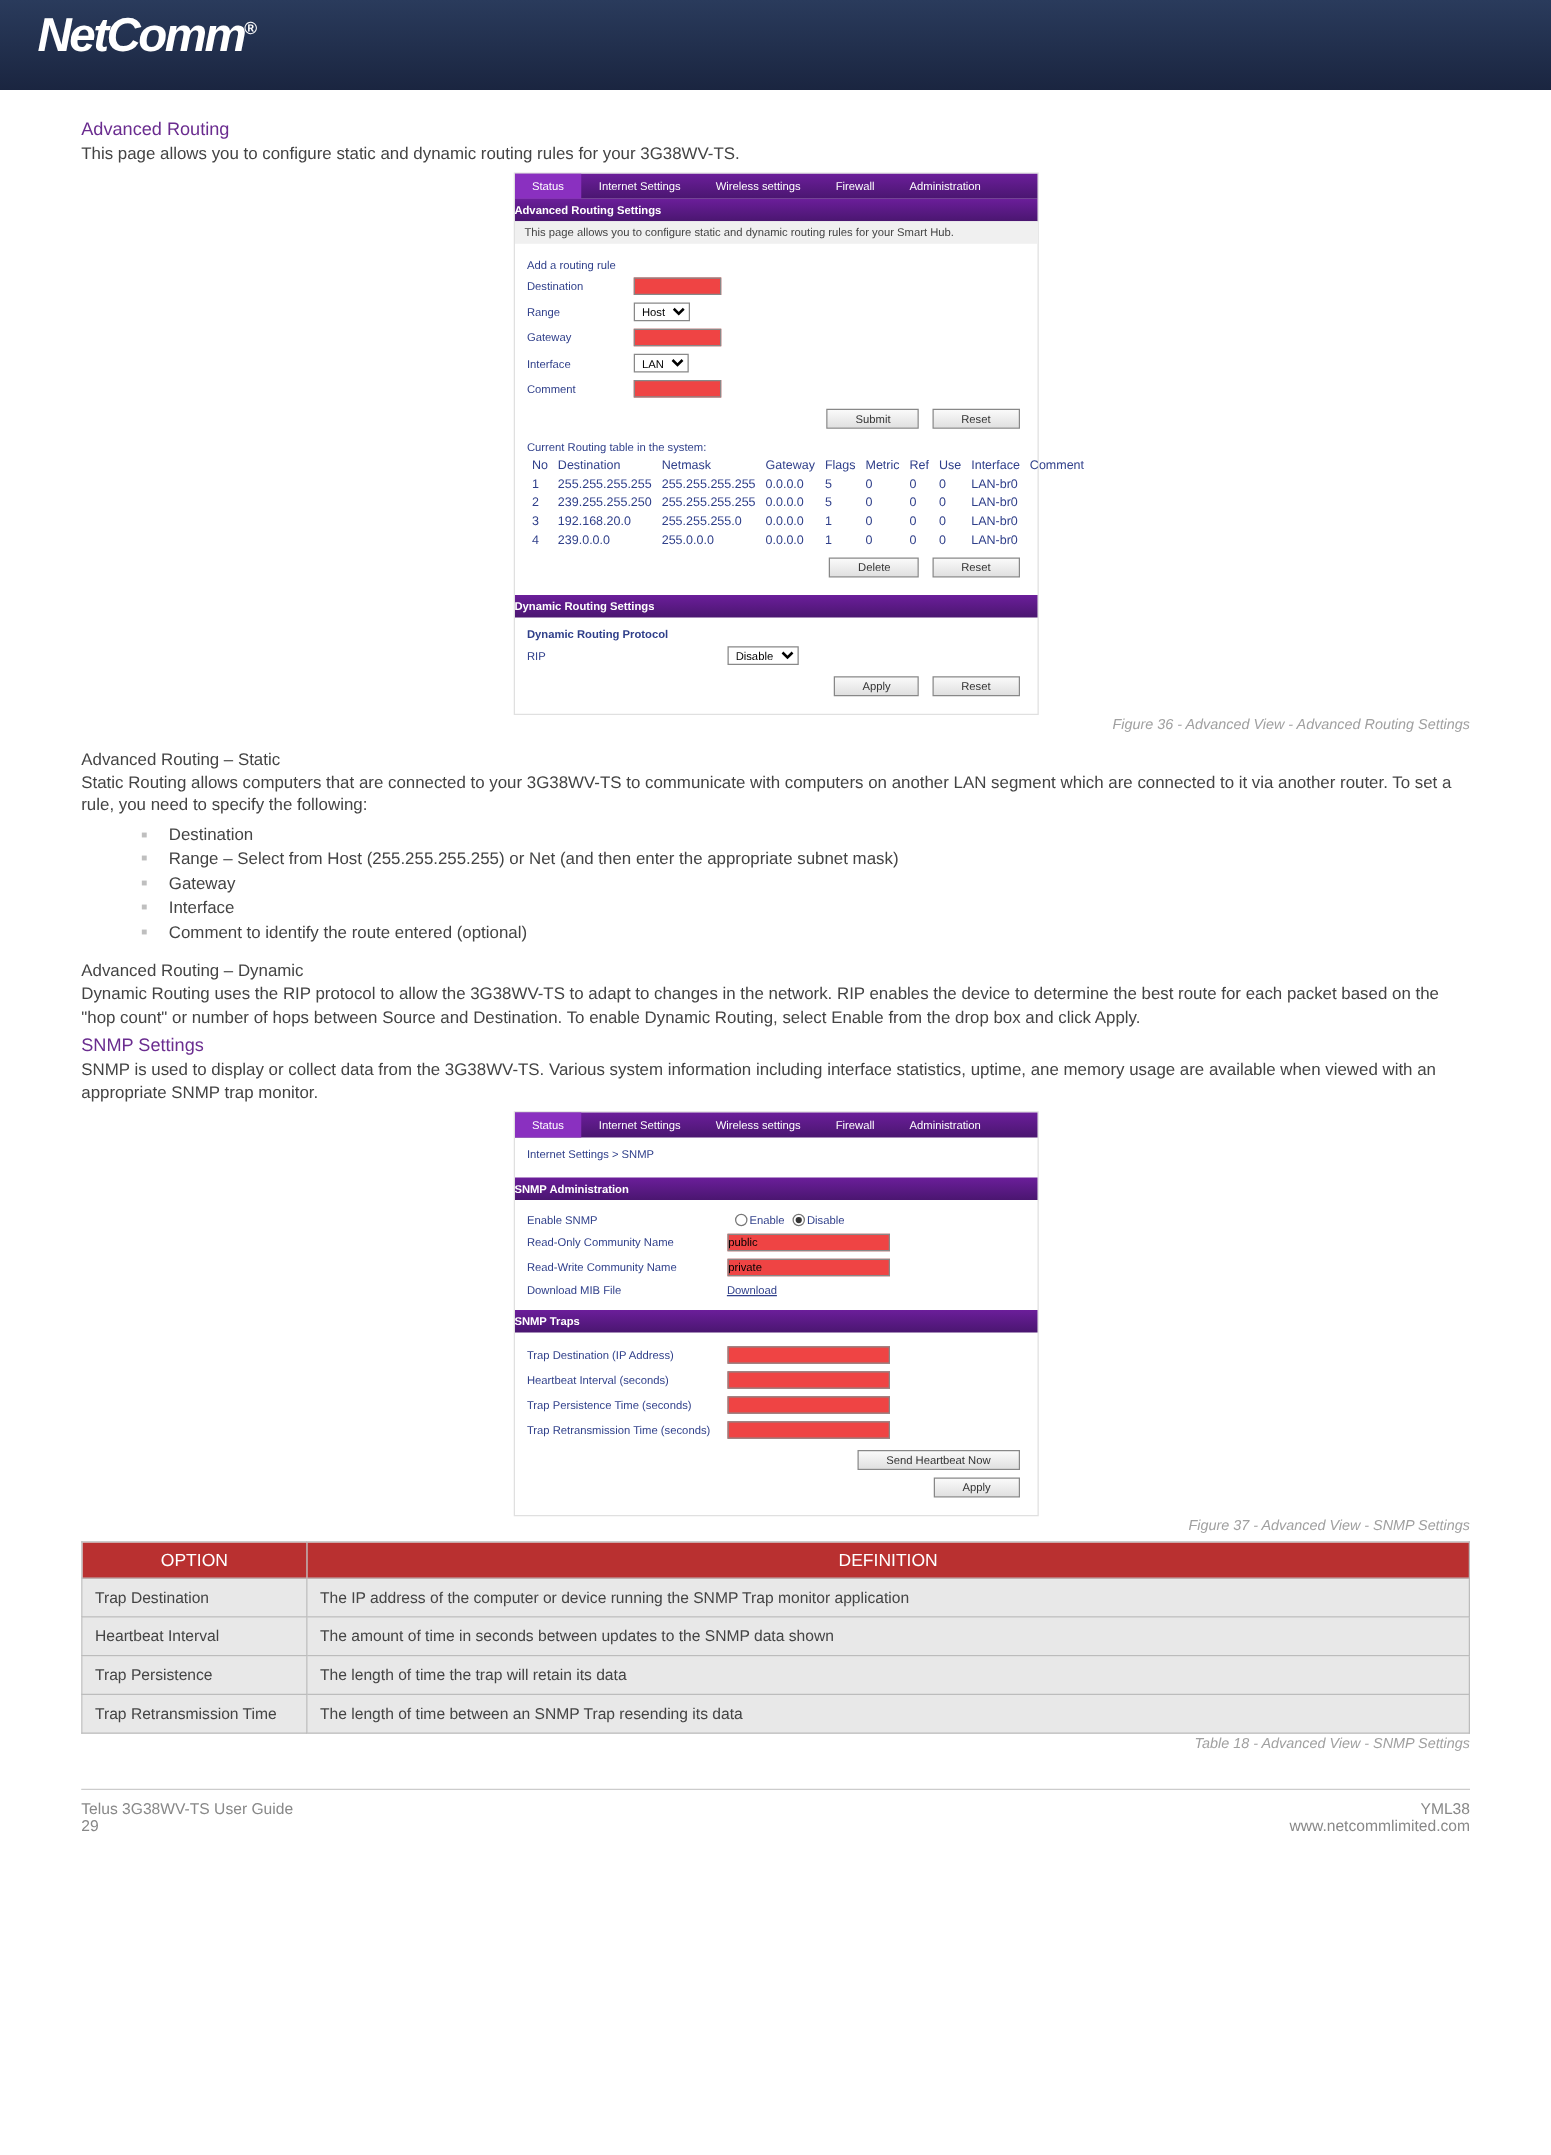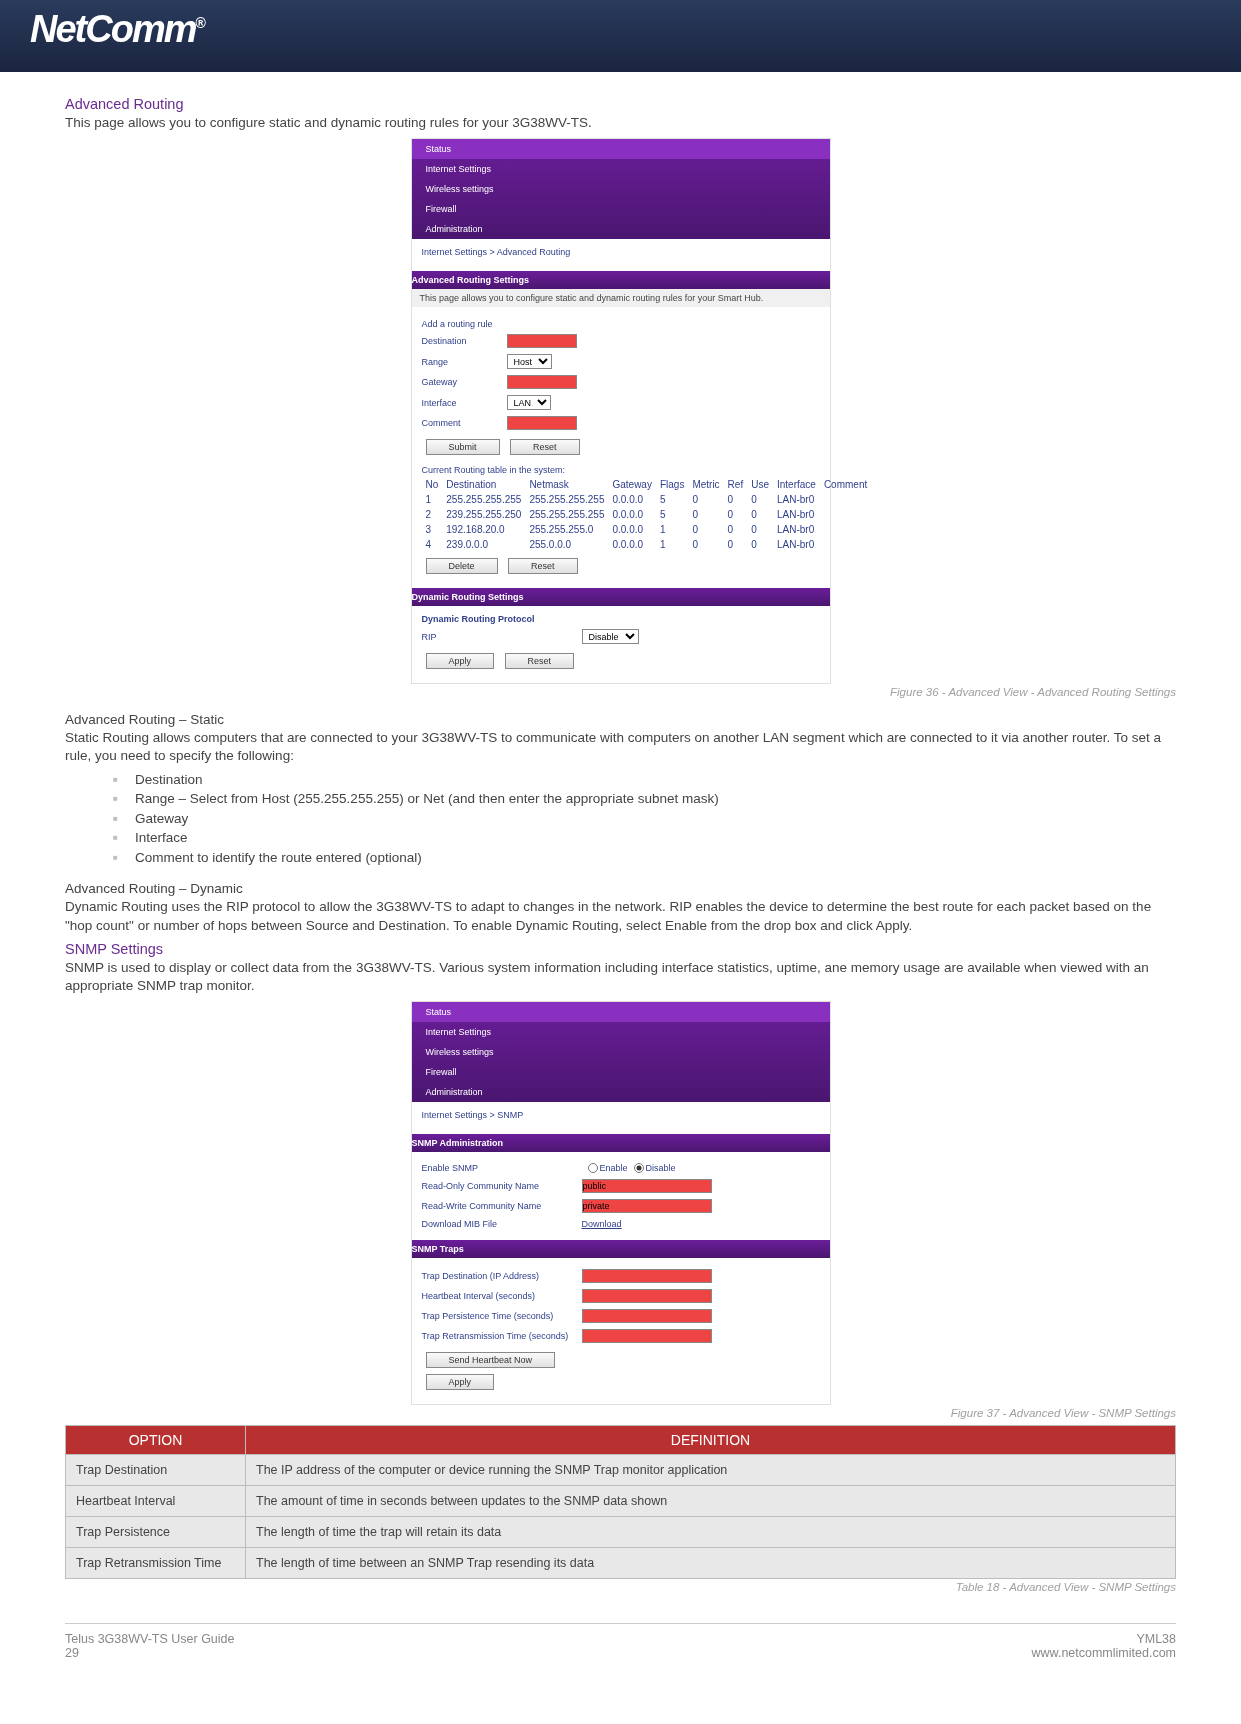--- a/index.html
+++ b/index.html
@@ -74,21 +74,20 @@
     background: #fff;
     font-size: 9px;
     color: #2f3f8a;
     text-align: left;
   }
   .ss-nav {
     background: linear-gradient(#6b1e9a,#4a1670);
     color: #fff;
     display: flex;
     font-size: 9px;
-    flex-direction: column;
   }
   .ss-nav div {
     padding: 5px 14px;
   }
   .ss-nav .active { background: #8a30c0; }
   .ss-pad { padding: 8px 10px; }
   .ss-breadcrumb { color: #2f3f8a; font-size: 9px; margin-bottom: 6px; }
   .ss-bar {
     background: linear-gradient(#6b1e9a,#4a1670);
     color: #fff;
@@ -117,21 +116,21 @@
     font-size: 9px;
   }
   .ss-input-md { width: 130px; }
   .ss-select {
     border: 1px solid #888;
     background: #fff;
     font-size: 9px;
     height: 15px;
     padding: 0 2px;
   }
-  .ss-btnrow { text-align: left; padding: 6px 0; }
+  .ss-btnrow { text-align: right; padding: 6px 0; }
   .ss-btn {
     display: inline-block;
     border: 1px solid #888;
     background: linear-gradient(#fafafa,#e0e0e0);
     font-size: 9px;
     padding: 2px 22px;
     margin: 0 4px;
     color: #333;
   }
   .ss-tbl { width: 100%; border-collapse: collapse; font-size: 10px; color: #2f3f8a; }
@@ -196,23 +195,20 @@
   <div class="body-text">This page allows you to configure static and dynamic routing rules for your 3G38WV-TS.</div>
 
   <div class="screenshot-wrap">
     <div class="screenshot" style="width:420px;">
       <div class="ss-nav">
         <div class="active">Status</div>
         <div>Internet Settings</div>
         <div>Wireless settings</div>
         <div>Firewall</div>
         <div>Administration</div>
-      </div>
-      <div class="ss-pad">
-        <div class="ss-breadcrumb">Internet Settings &gt; Advanced Routing</div>
       </div>
       <div class="ss-bar">Advanced Routing Settings</div>
       <div class="ss-desc">This page allows you to configure static and dynamic routing rules for your Smart Hub.</div>
       <div class="ss-pad">
         <div class="ss-caption">Add a routing rule</div>
         <div class="ss-form-row">
             <span class="lab">Destination</span>
             <input class="ss-input" style="">
           </div>
         <div class="ss-form-row">

